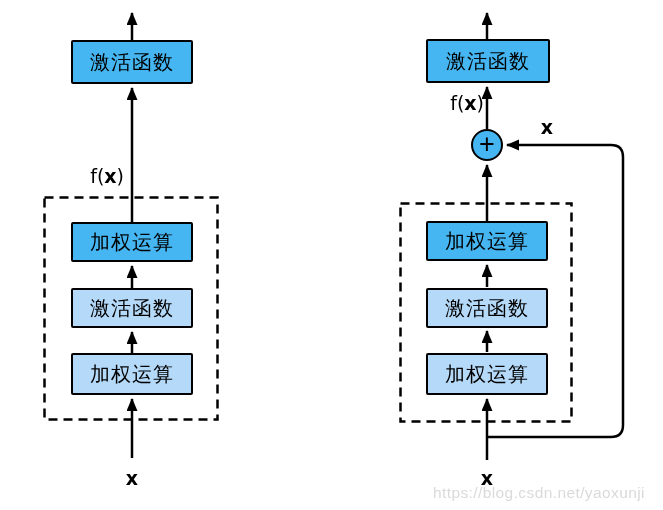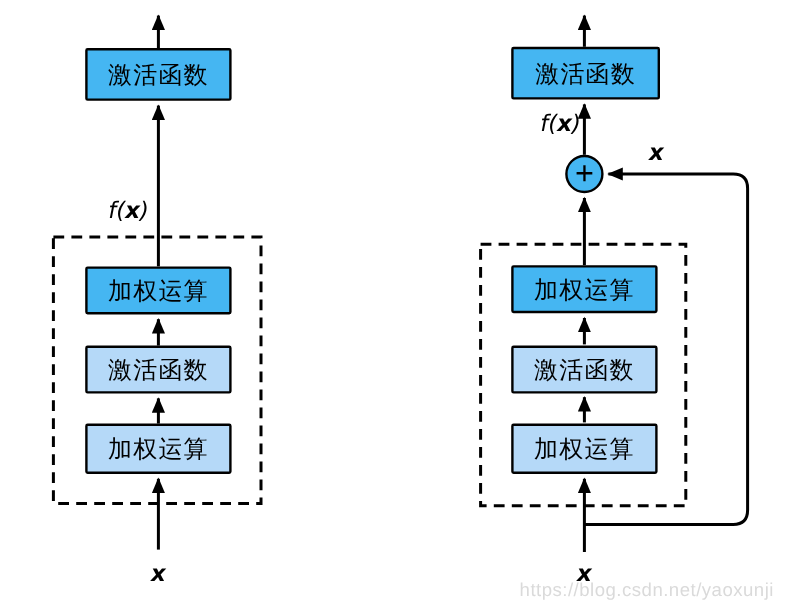--- a/index.html
+++ b/index.html
@@ -8,21 +8,21 @@
     font-family:"Liberation Sans","DejaVu Sans",sans-serif;
     padding-left:16px;
   }
   .wires{position:absolute;left:0;top:0;width:663px;height:510px;}
   .box{
     position:absolute;display:flex;align-items:center;justify-content:center;
     border:2.5px solid #000;box-sizing:border-box;border-radius:2px;
     font-size:20px;color:#000;letter-spacing:1px;
   }
   .math{
-    position:absolute;color:#000;font-size:19px;font-style:italic;
+    position:absolute;color:#000;font-size:19px;
     font-family:"DejaVu Sans",sans-serif;white-space:nowrap;
   }
   .math .bold-x{font-weight:bold;}
   .math .minus{margin:0 5px;font-weight:bold;}
   .right-align{text-align:right;}
   .center-align{text-align:center;}
   .add-circle{
     position:absolute;left:471px;top:129px;width:32px;height:32px;border-radius:50%;
     border:2.5px solid #000;box-sizing:border-box;display:flex;align-items:center;
     justify-content:center;font-size:27px;font-weight:400;color:#000;line-height:1;

